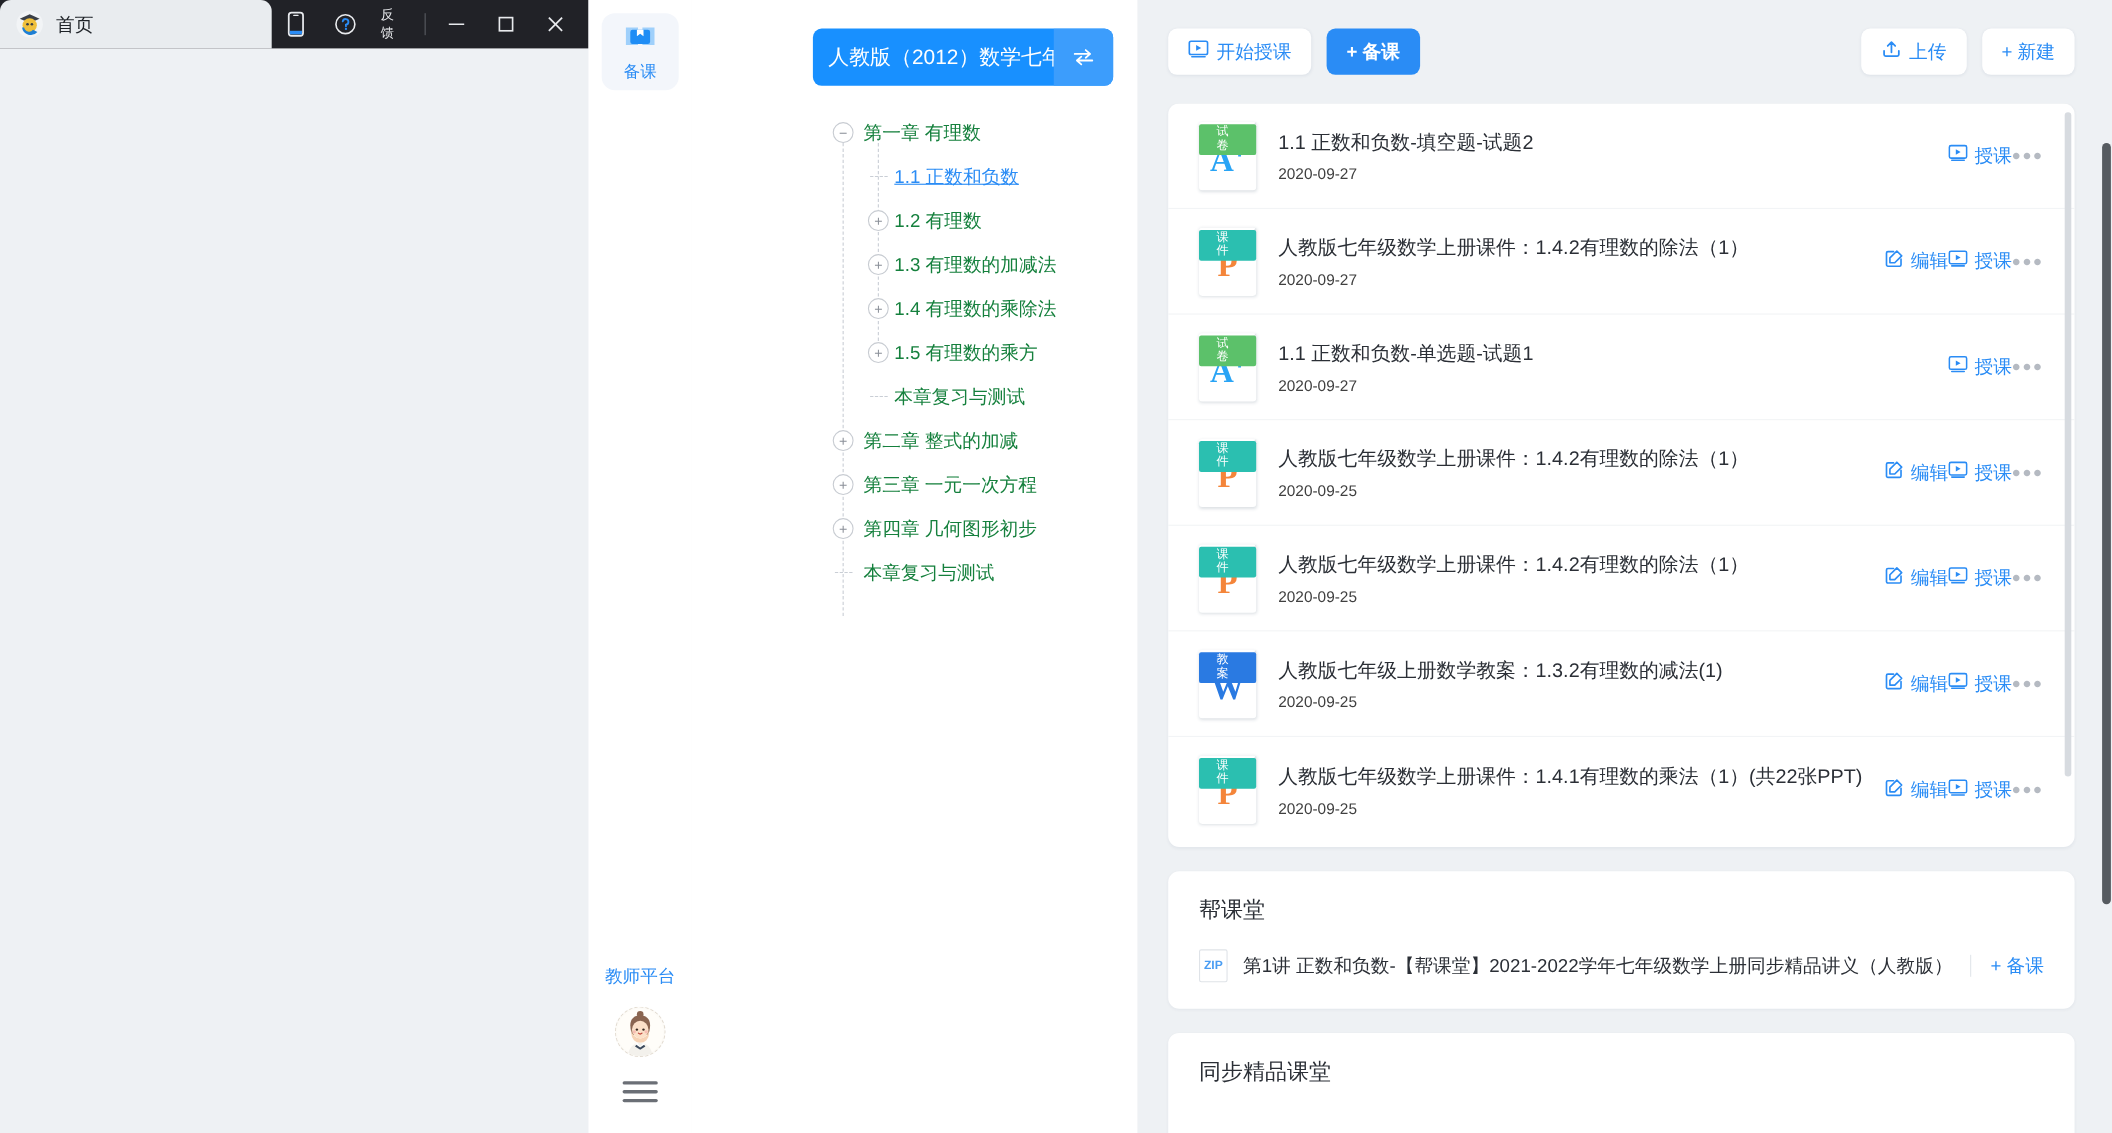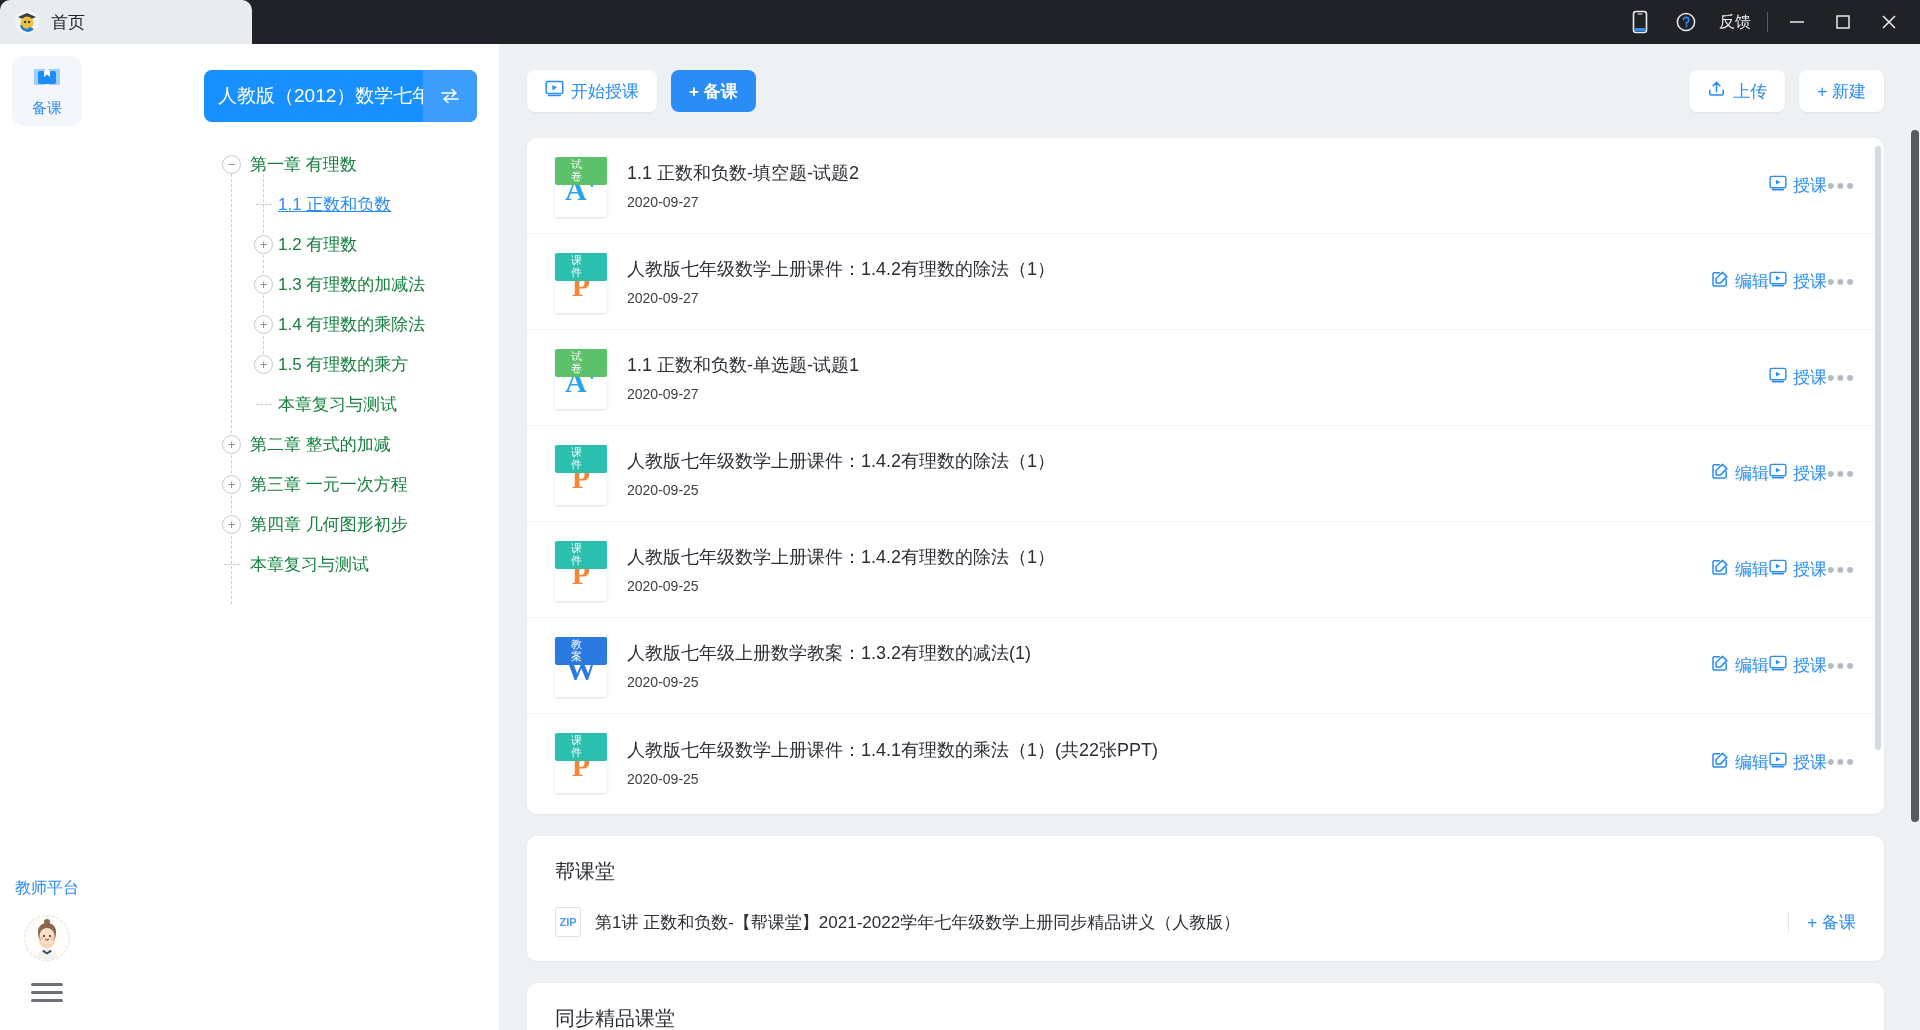--- a/index.html
+++ b/index.html
@@ -1,40 +1,40 @@
 <!DOCTYPE html>
 <html><head>
 <meta charset="utf-8">
 <style>
   * { box-sizing: border-box; margin: 0; padding: 0; }
   html, body {
     width: 1920px; height: 1030px;
     font-family: "Liberation Sans", "DejaVu Sans", sans-serif;
     overflow: hidden; background: #eef1f4;
   }
-  .app { position: relative; width: 1920px; height: 1030px; display: flex; flex-direction: column; }
+  .app { position: relative; width: 1920px; height: 1030px; display: flex; flex-direction: row; }
 
   
   .titlebar {
     height: 44px; background: #212227; flex: 0 0 44px;
     display: flex; align-items: flex-end; position: relative;
   }
   .tab {
     width: 252px; height: 44px; background: #e9ecef;
     border-radius: 10px 10px 0 0; display: flex; align-items: center;
     padding-left: 14px; gap: 11px;
   }
   .tab-logo { width: 26px; height: 26px; position: relative; flex: 0 0 26px; }
   .tab-title { font-size: 17px; color: #1f2328; }
   .tb-right { margin-left: auto; display: flex; align-items: center; height: 44px; padding-right: 8px; gap: 0; }
   .tb-btn {
     width: 46px; height: 44px; display: flex; align-items: center; justify-content: center;
     color: #e8eaed;
   }
-  .tb-text { color: #e8eaed; font-size: 16px; padding: 0 10px; height: 44px; display: flex; align-items: center;}
+  .tb-text { color: #e8eaed; font-size: 12px; padding: 0 10px; height: 44px; display: flex; align-items: center;}
   .tb-sep { width: 1px; height: 20px; background: #5a5c63; margin: 0 6px; align-self: center; }
   .tb-win { width: 46px; height: 44px; display:flex; align-items:center; justify-content:center; color:#e8eaed; }
 
   
   .body-row { flex: 1; display: flex; min-height: 0; background: #eef1f4; }
 
   
   .rail {
     width: 94px; flex: 0 0 94px; background: #ffffff;
     display: flex; flex-direction: column; align-items: center;

